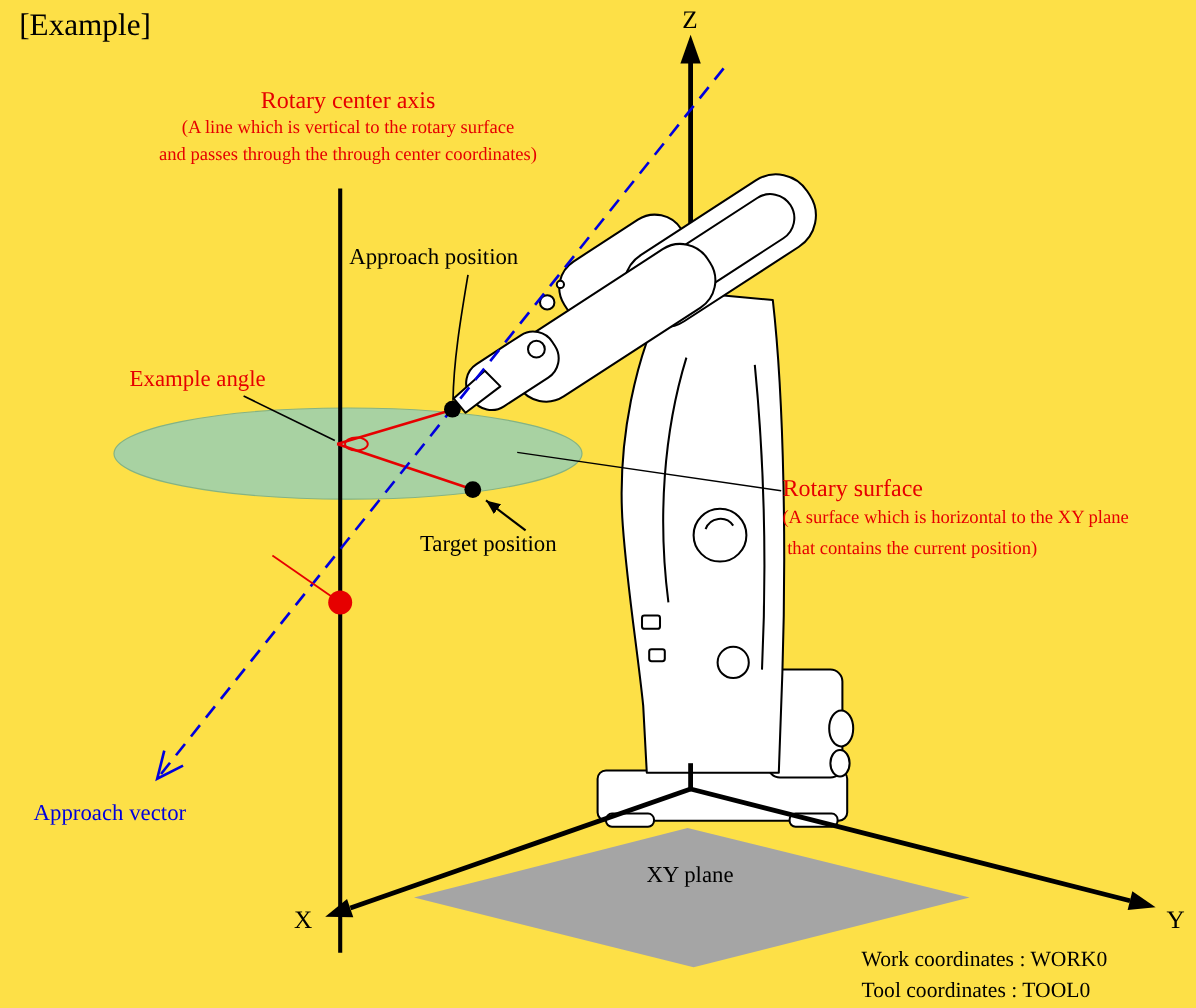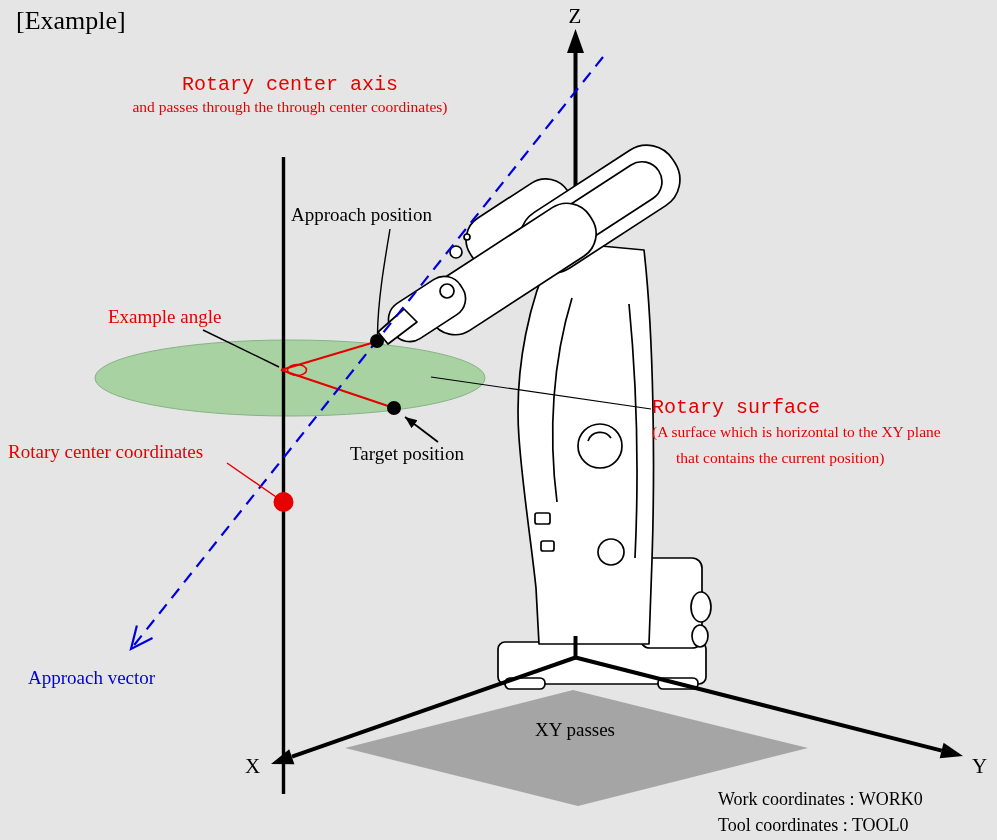--- a/index.html
+++ b/index.html
@@ -1,29 +1,29 @@
 <!DOCTYPE html>
 <html><head>
 <meta charset="utf-8">
 <style>
   * { margin:0; padding:0; box-sizing:border-box; }
   html,body { background:#ffffff; }
   body { font-family:"Liberation Serif","DejaVu Serif",serif; color:#000; }
-  .stage { position:relative; width:997px; height:840px; background:#e5e5e5; overflow:hidden; }
+  .stage { position:relative; width:997px; height:840px; background:#fde047; overflow:hidden; }
   .stage svg { position:absolute; left:0; top:0; }
   .lbl { position:absolute; white-space:nowrap; font-size:19px; line-height:1.15; }
   .red  { color:#e60000; }
   .blue { color:#0000dd; }
   .center { text-align:center; }
   .example { font-size:26px; }
   .axis { font-size:21px; }
-  .big-title { font-size:20px;font-family:Liberation Mono, monospace; }
+  .big-title { font-size:20px; }
   .desc { font-size:15.5px; line-height:22px; }
   .footer-line { font-size:18px; line-height:26px;font-family:Liberation Serif, serif; }
-  .indent { padding-left:24px; }
+  .indent { padding-left:4px; }
 </style>
 </head>
 <body>
 
 <div class="stage">
 
   <svg width="997" height="840" viewBox="0 0 997 840">
     <defs>
       <marker id="mBlack" markerUnits="userSpaceOnUse" markerWidth="14" markerHeight="12" refX="12" refY="5" orient="auto">
         <path d="M0,0 L12,5 L0,10 Z" fill="#000"></path>
@@ -92,40 +92,40 @@
     <line x1="651" y1="409" x2="431" y2="377" stroke="#000" stroke-width="1.2"></line>
     <line x1="227" y1="463" x2="279" y2="499" stroke="#e60000" stroke-width="1.5"></line>
   </svg>
 
   <div class="lbl example" style="left:16px; top:6px;">[Example]</div>
 
   <div class="lbl axis center" style="left:561px; top:4px; width:28px;">Z</div>
 
   <div class="lbl red center" style="left:40px; top:73px; width:500px;">
     <div class="big-title">Rotary center axis</div>
+    <div class="desc">(A line which is vertical to the rotary surface</div>
     <div class="desc">and passes through the through center coordinates)</div>
   </div>
 
   <div class="lbl" style="left:291px; top:204px;">Approach position</div>
 
   <div class="lbl red" style="left:108px; top:306px;">Example angle</div>
 
   <div class="lbl" style="left:350px; top:443px;text-align:right;">Target position</div>
 
-  <div class="lbl red" style="left:8px; top:441px;">Rotary center coordinates</div>
 
   <div class="lbl red" style="left:652px; top:396px;">
     <div class="big-title">Rotary surface</div>
     <div class="desc" style="line-height:26px;">(A surface which is horizontal to the XY plane</div>
     <div class="desc indent" style="line-height:26px;">that contains the current position)</div>
   </div>
 
   <div class="lbl blue" style="left:28px; top:667px;">Approach vector</div>
 
-  <div class="lbl center" style="left:505px; top:719px; width:140px;">XY passes</div>
+  <div class="lbl center" style="left:505px; top:719px; width:140px;">XY plane</div>
 
   <div class="lbl axis" style="left:245px; top:754px;">X</div>
 
   <div class="lbl axis" style="left:972px; top:754px;">Y</div>
 
   <div class="lbl" style="left:718px; top:786px;">
     <div class="footer-line">Work coordinates : WORK0</div>
     <div class="footer-line">Tool coordinates : TOOL0</div>
   </div>
 

